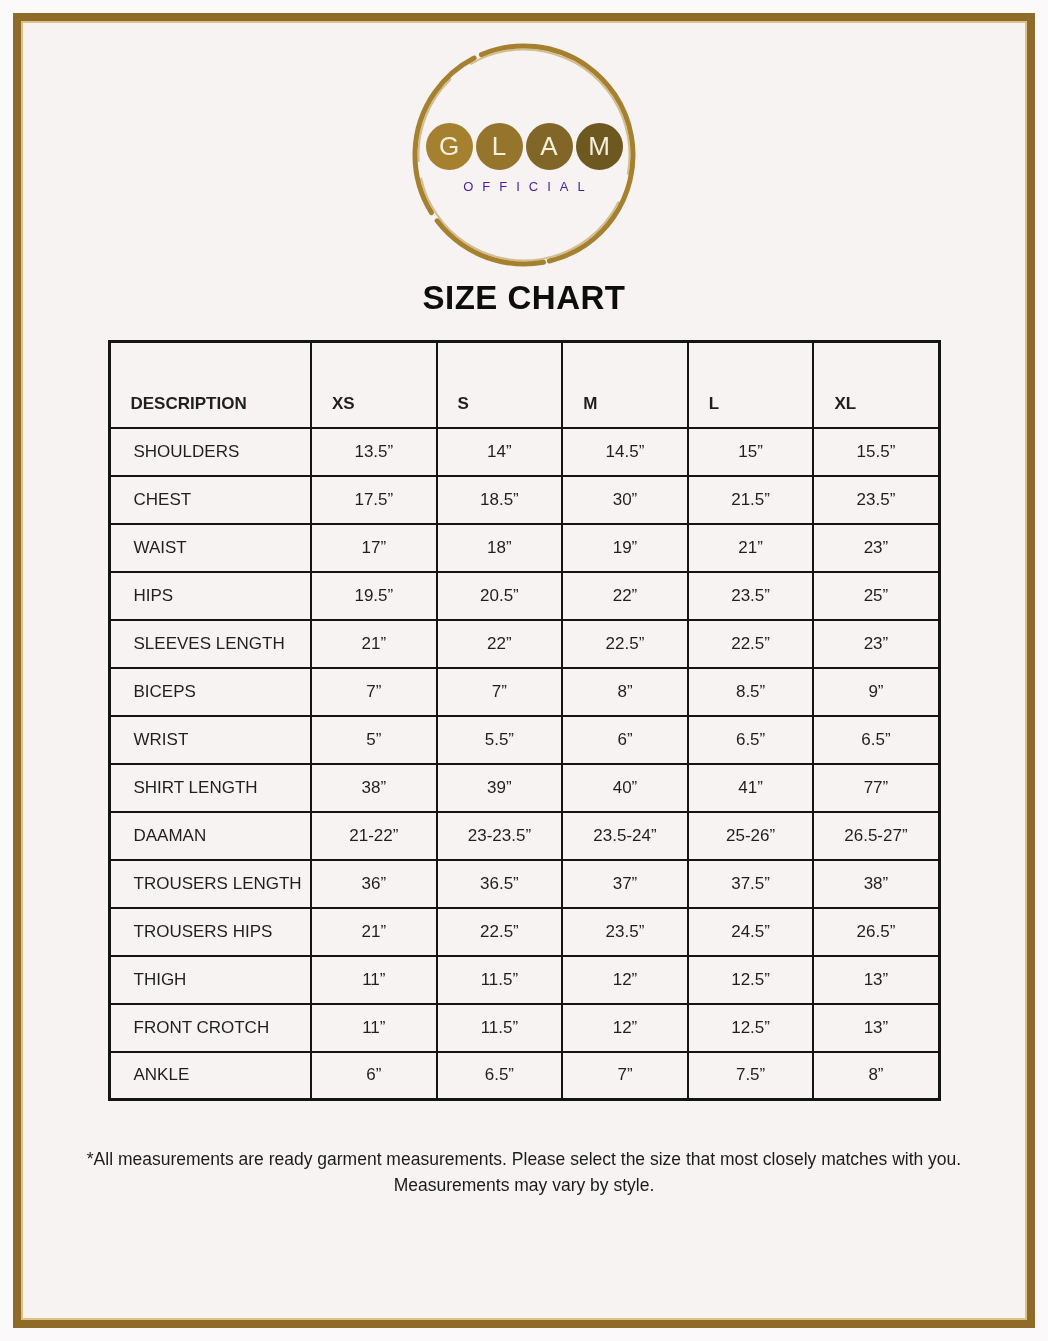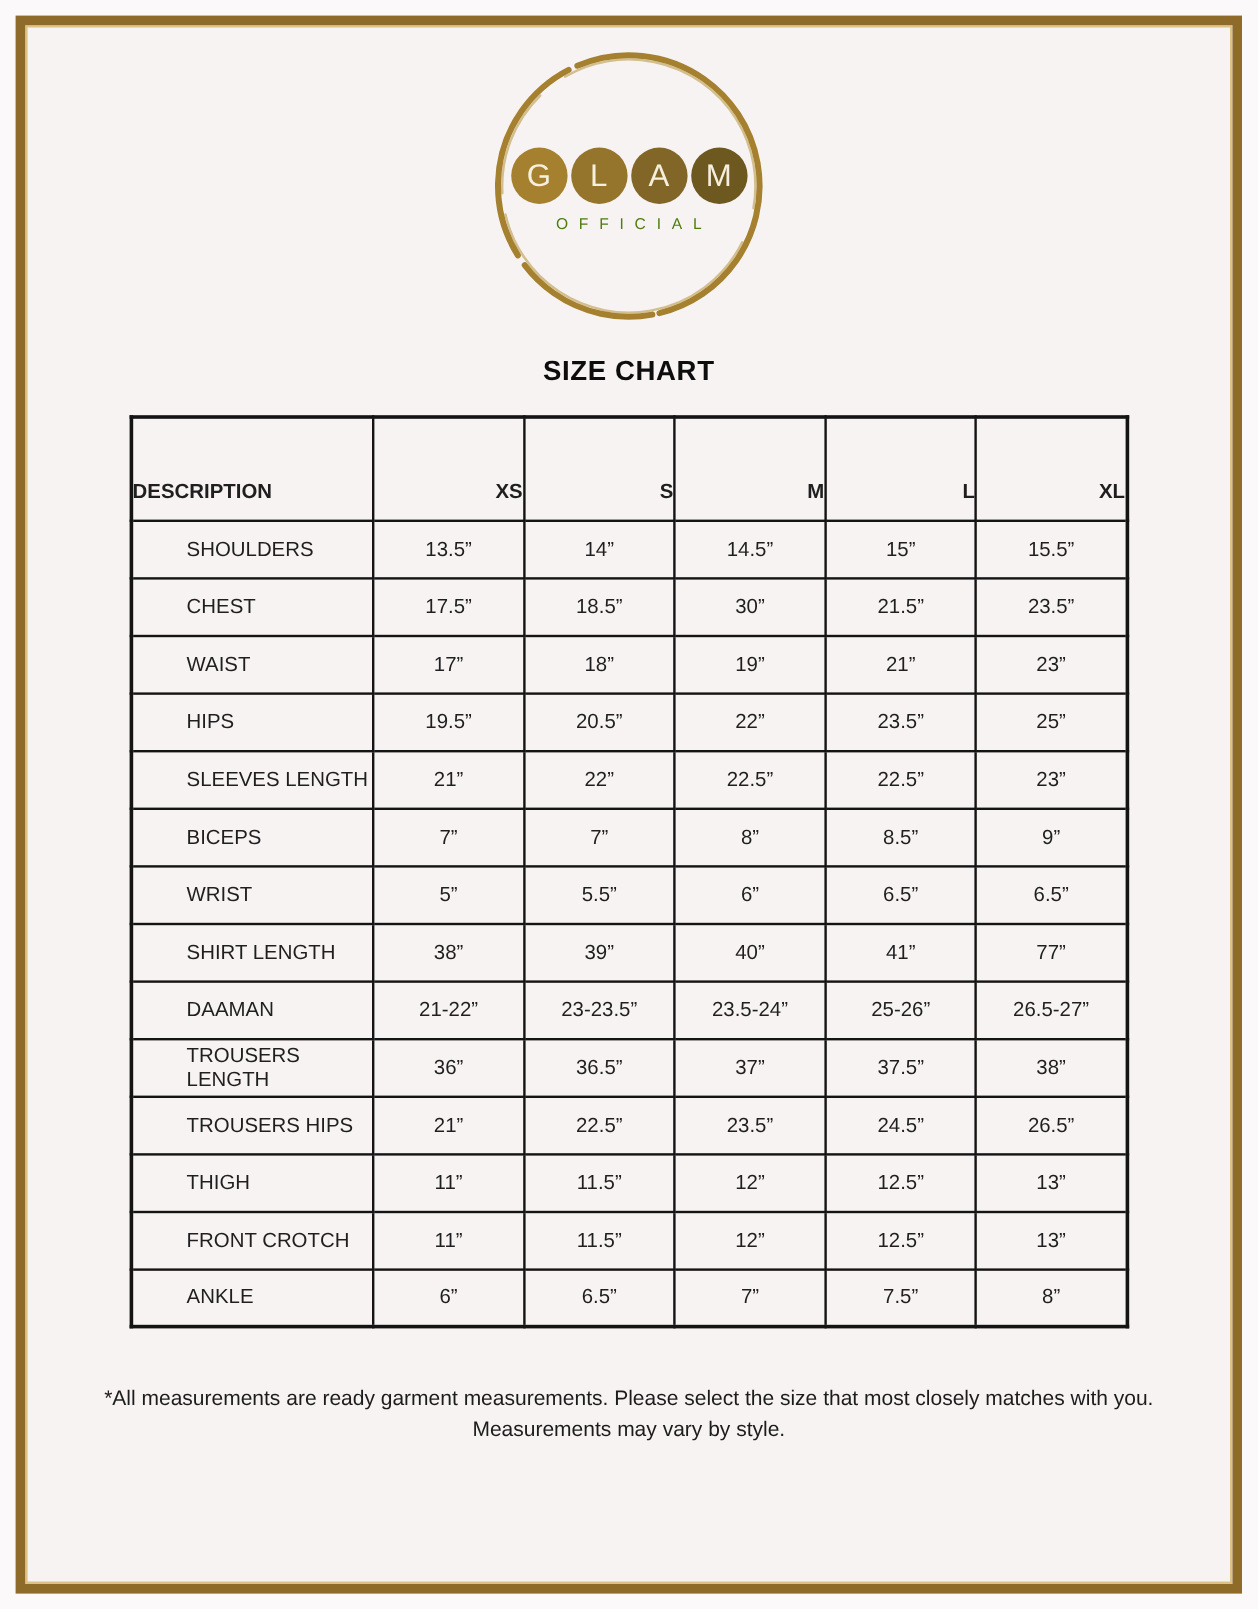--- a/index.html
+++ b/index.html
@@ -56,25 +56,25 @@
     margin-top:9px;
     font-size:13px;
     letter-spacing:9px;
     padding-left:9px; 
     color:#b6913c;
     font-weight:400;
   }
   
   .title{
     text-align:center;
-    font-size:23px;
+    font-size:33px;
     font-weight:700;
     letter-spacing:.5px;
     color:#0d0d0d;
-    margin-top:25px;
+    margin-top:8px;
   }
   
   table.size-table{
     width:833px;
     margin:23px auto 0;
     border-collapse:collapse;
     table-layout:fixed;
     background:var(--content-bg);
   }
   table.size-table{border:3px solid var(--line);}
@@ -82,34 +82,35 @@
   .size-table th,.size-table td{
     border:2px solid var(--line);
     font-size:17px;
     color:#1f1f1f;
   }
   .size-table thead th{
     height:86px;
     vertical-align:bottom;
     padding-bottom:13px;
     font-weight:700;
-    text-align:right;
+    text-align:left;
     font-size:17px;
+    padding-left:20px;
   }
   .size-table thead th.h-desc{
     text-align:left;
   }
   .size-table tbody td{
     height:48px;
     text-align:center;
     font-weight:400;
   }
   .size-table tbody td.desc-cell{
     text-align:left;
-    padding-left:45px;
+    padding-left:23px;
   }
   
   .footer{
     margin-top:45px;
     text-align:center;
     font-size:17.5px;
     line-height:1.5;
     color:#1c1c1c;
   }
 </style>
@@ -124,21 +125,21 @@
         <circle cx="116" cy="116" r="109" fill="none" stroke="#a5802f" stroke-width="5" stroke-dasharray="250 6 120 10 180 8 200 14" stroke-linecap="round" transform="rotate(-55 116 116)"></circle>
         <circle cx="116" cy="116" r="105.5" fill="none" stroke="#b6913c" stroke-width="2" opacity="0.55" stroke-dasharray="160 18 90 26 240 30" stroke-linecap="round" transform="rotate(80 116 116)"></circle>
       </svg>
       <div class="logo-inner">
         <div class="letters">
             <span class="letter-circle" style="background: rgb(165, 128, 47);">G</span>
             <span class="letter-circle" style="background: rgb(149, 116, 43);">L</span>
             <span class="letter-circle" style="background: rgb(129, 102, 39);">A</span>
             <span class="letter-circle" style="background: rgb(109, 88, 32);">M</span>
           </div>
-        <div class="logo-subtitle" style="color: #4d7c0f;">OFFICIAL</div>
+        <div class="logo-subtitle" style="color: #4c1d95;">OFFICIAL</div>
       </div>
     </div>
 
     <h1 class="title">SIZE CHART</h1>
 
     <table class="size-table">
       <colgroup>
         <col class="c-desc">
           <col>
           <col>

